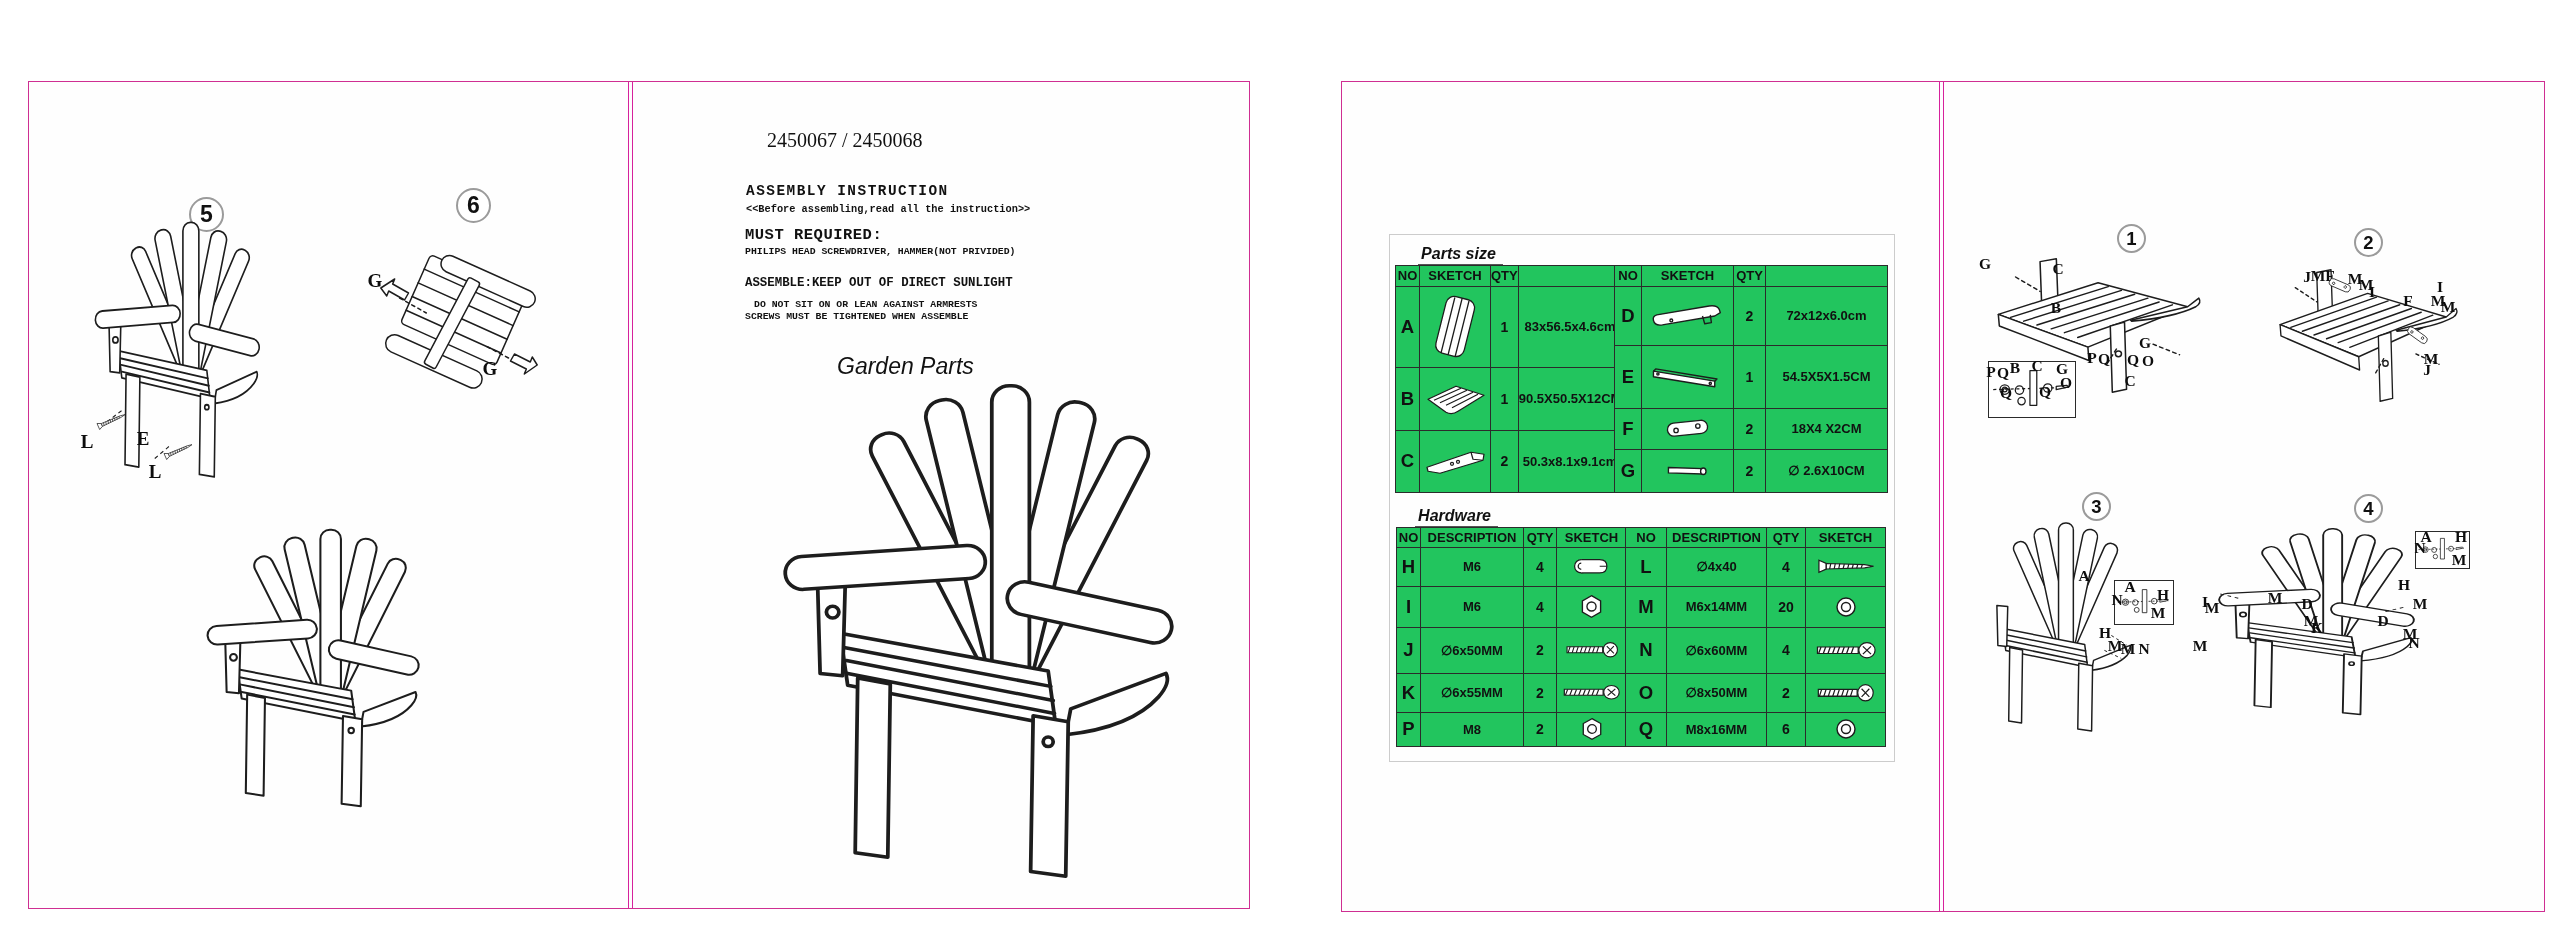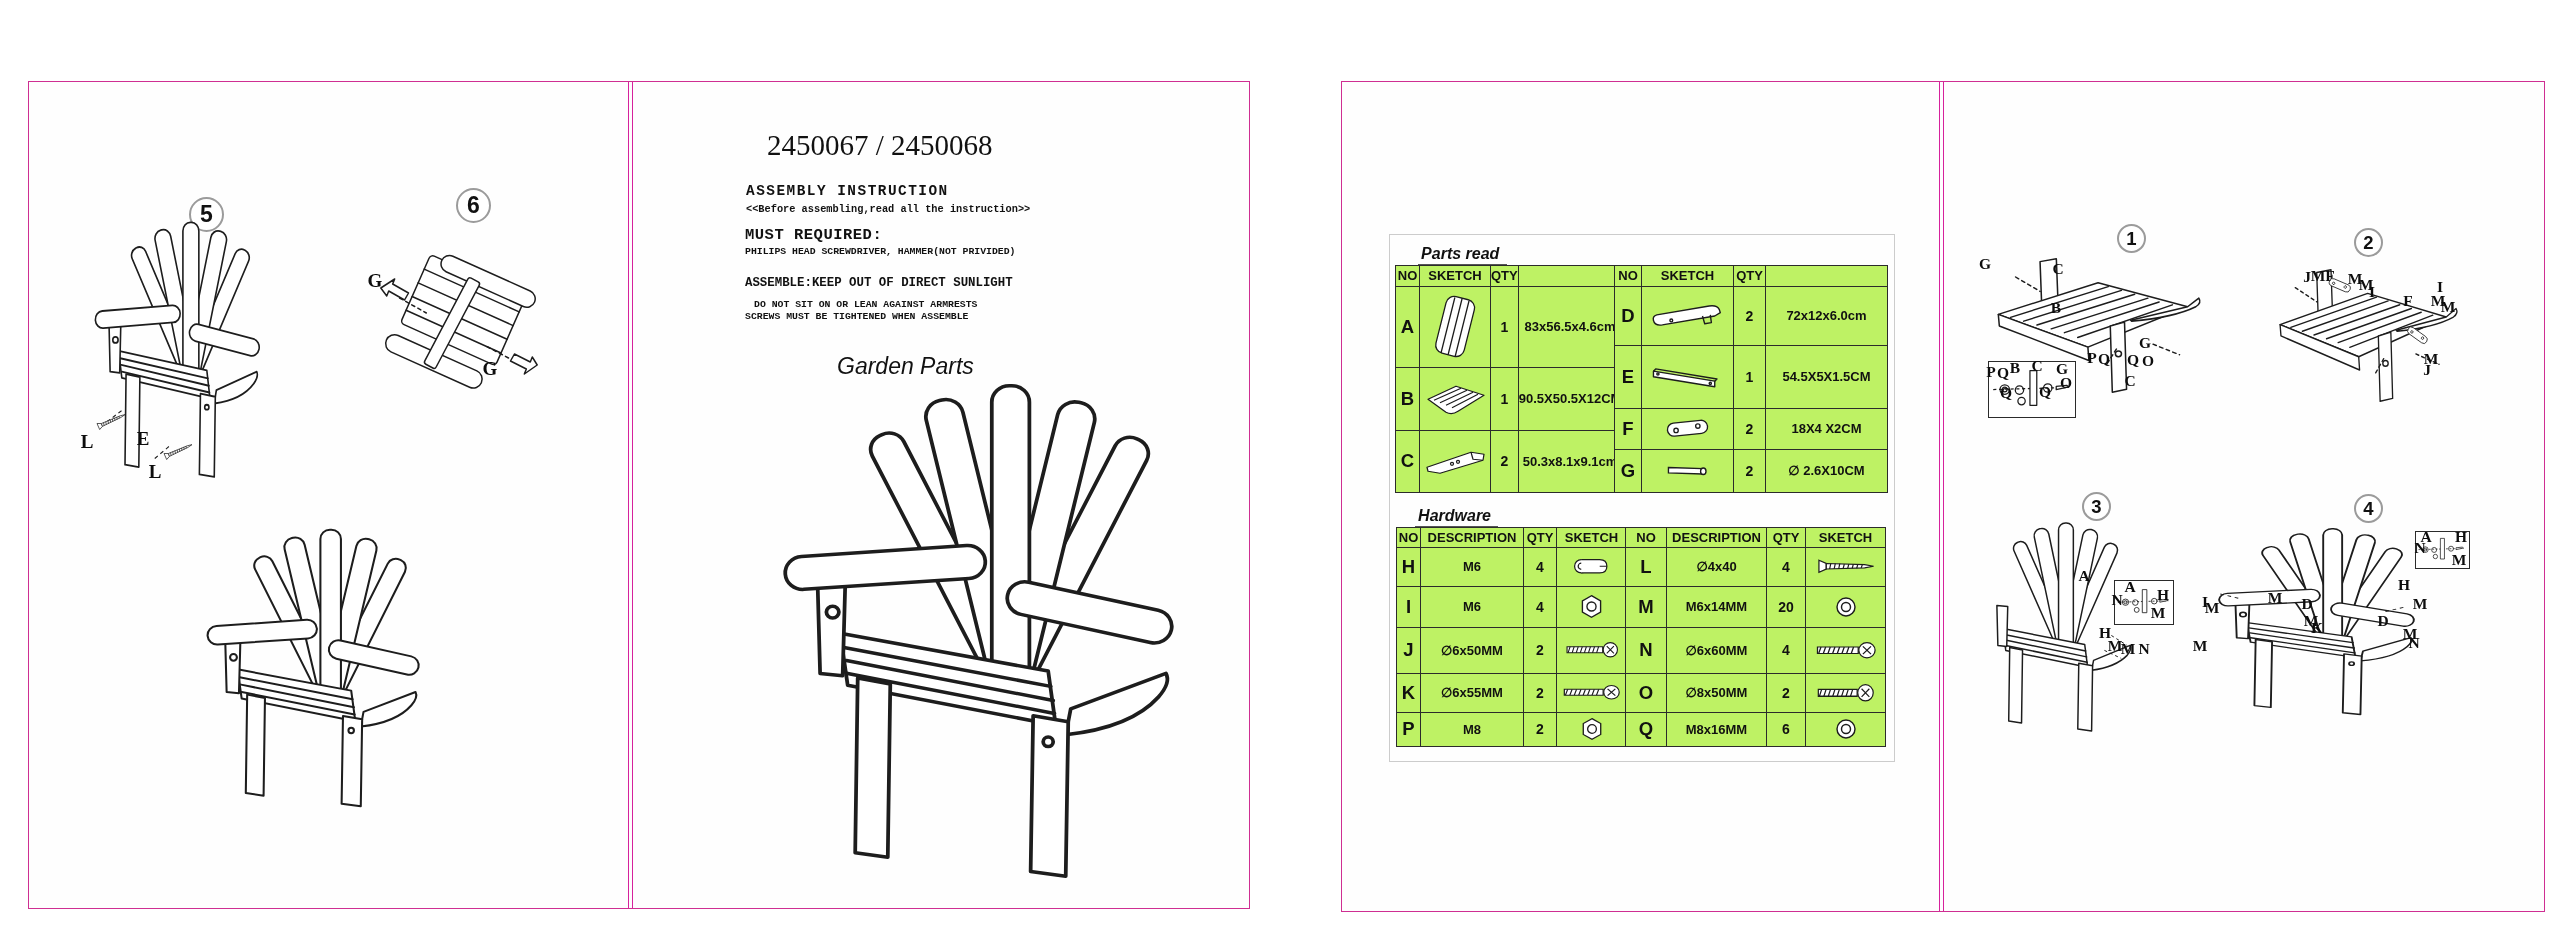--- a/index.html
+++ b/index.html
@@ -14,26 +14,26 @@
         border-right:1.5px solid #d6219c;box-sizing:border-box;}
   .abs{position:absolute;margin-left:36px;}
   .art{position:absolute;}
   .step-circle{position:absolute;border-radius:50%;background:#fff;border:2.6px solid #9b9b9b;
                display:flex;align-items:center;justify-content:center;font-weight:bold;
                color:#111;box-sizing:border-box;}
   .circ-lg{width:35px;height:35px;font-size:23px;}
   .circ-sm{width:29px;height:29px;font-size:18.5px;}
   .mono{font-family:"Liberation Mono","DejaVu Sans Mono",monospace;font-weight:bold;white-space:nowrap;}
   .doc-title{position:absolute;font-family:"Liberation Serif","DejaVu Serif",serif;
-             font-size:29px;font-weight:500;white-space:nowrap;}
+             font-size:20px;font-weight:500;white-space:nowrap;}
   .garden{position:absolute;font-style:italic;font-size:23px;font-weight:500;white-space:nowrap;}
   .tbl-title{position:absolute;font-style:italic;font-size:16px;font-weight:600;
              border-bottom:1px solid #555;padding:0 7.2px 1px 3.1px;white-space:nowrap;}
   .gray-box{position:absolute;border:1px solid #cccccc;}
-  table.gtable{position:absolute;border-collapse:collapse;table-layout:fixed;background:#bef264;
+  table.gtable{position:absolute;border-collapse:collapse;table-layout:fixed;background:#22c55e;
                border:1.5px solid #2b2b2b;}
   .gtable td,.gtable th{border:1px solid #2b2b2b;text-align:center;vertical-align:middle;
                padding:0;overflow:hidden;}
   .gtable th{font-size:13px;font-weight:bold;}
   .cell-no{font-size:18.5px;font-weight:bold;}
   .cell-qty{font-size:14px;font-weight:bold;}
   .cell-size{font-size:13px;font-weight:bold;white-space:nowrap;}
   .cell-desc{font-size:13px;font-weight:bold;white-space:nowrap;}
   .labels-layer{position:absolute;left:0;top:0;width:0;height:0;overflow:visible;}
   .plbl{position:absolute;transform:translate(-50%,-50%);
@@ -294,21 +294,21 @@
       <span class="plbl" style="left: 155px; top: 472px;">L</span>
     </div>
   <div class="labels-layer labels-lg">
       <span class="plbl" style="left: 375px; top: 281px;">G</span>
       <span class="plbl" style="left: 490px; top: 369px;">G</span>
     </div>
 
   <section id="page-right" class="page">
     <div class="vdiv" style="left:597px;"></div>
     <div class="gray-box" style="left:47px;top:152px;width:504px;height:526px;"></div>
-    <div class="tbl-title" style="left:76px;top:163px;">Parts read</div>
+    <div class="tbl-title" style="left:76px;top:163px;">Parts size</div>
     <div class="tbl-title" style="left:73px;top:425px;">Hardware</div>
   </section>
 
   <table class="gtable" style="left:1395px;top:265px;">
     <colgroup>
         <col style="width:24px">
         <col style="width:71px">
         <col style="width:26px">
         <col style="width:97px">
       </colgroup>

